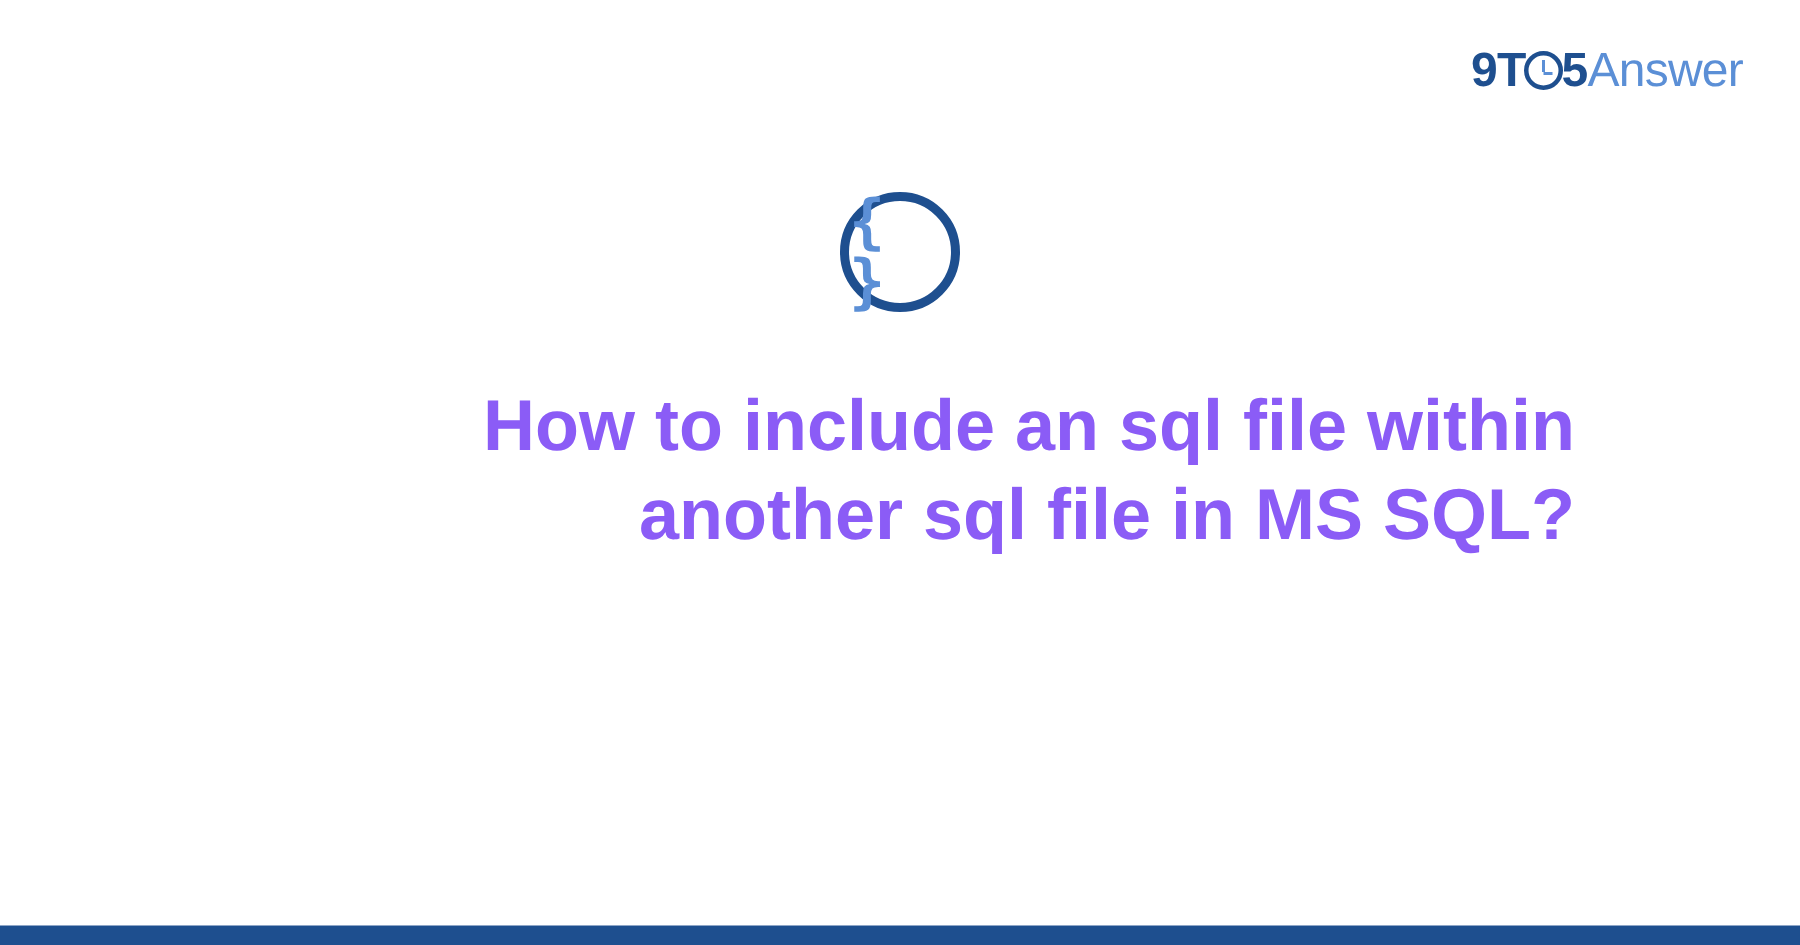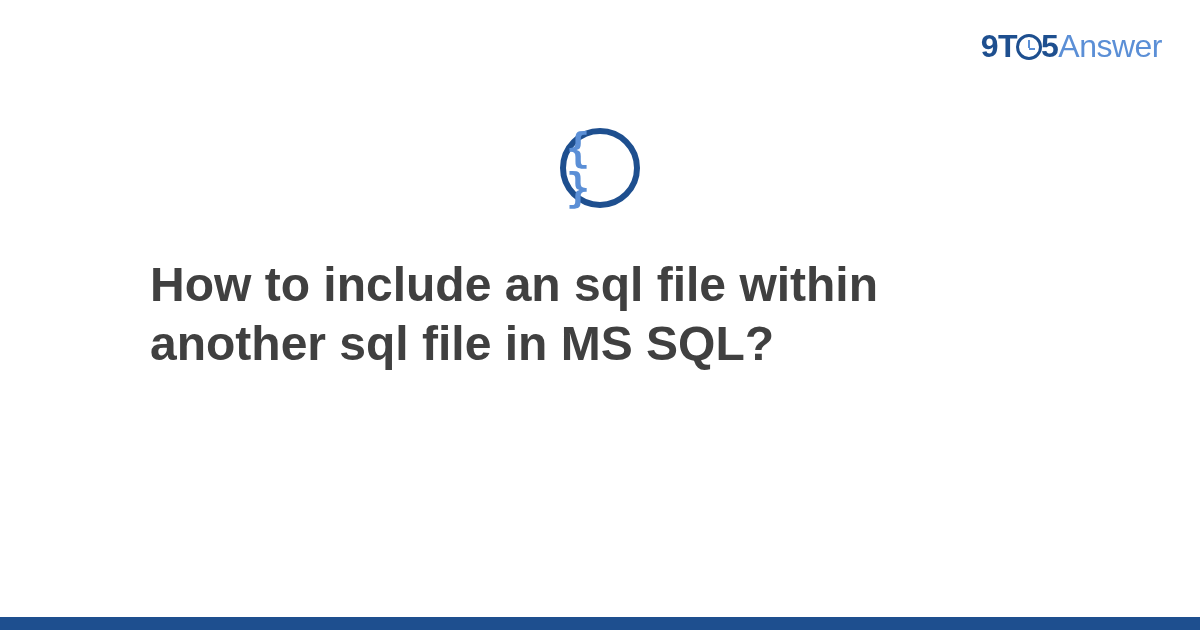--- a/index.html
+++ b/index.html
@@ -93,22 +93,22 @@
     .braces {
       font-size: 40px;
       font-weight: 700;
       color: #5b8fd6;
       font-family: "Consolas", "Monaco", monospace;
       line-height: 1;
     }
     .title {
       font-size: 48px;
       font-weight: 700;
-      color: #404040;
-      text-align: left;
+      color: #8b5cf6;
+      text-align: right;
       max-width: 900px;
       line-height: 1.22;
     }
     .footer-bar {
       position: absolute;
       bottom: 0;
       left: 0;
       right: 0;
       height: 13px;
       background: #1e4f8f;

